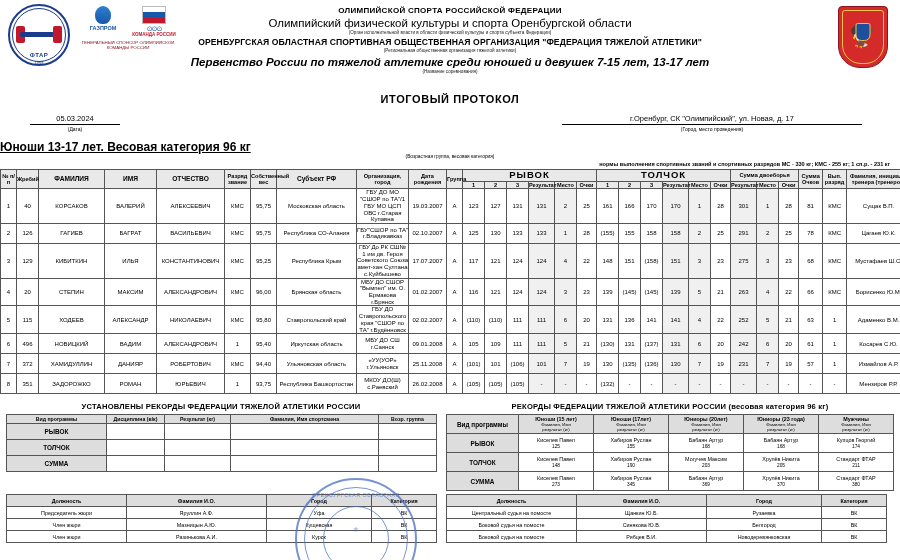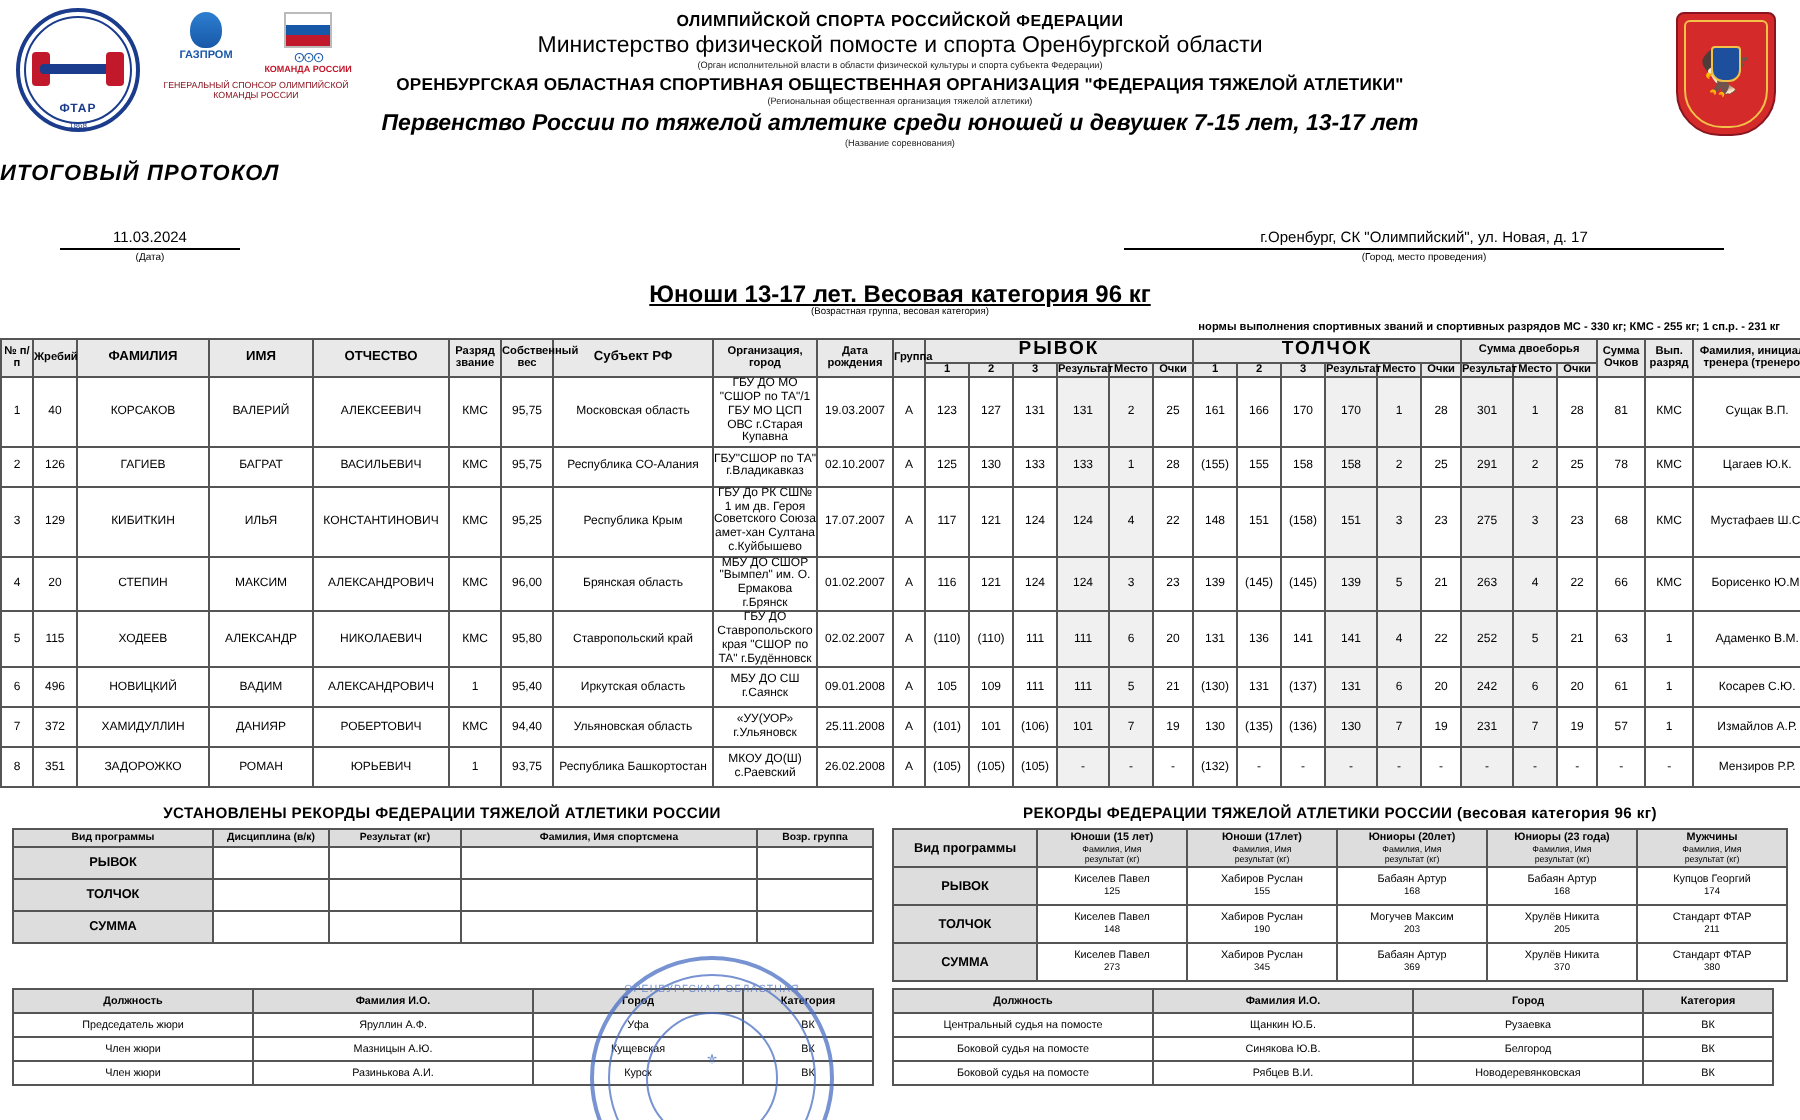--- a/index.html
+++ b/index.html
@@ -32,31 +32,31 @@
   .l3{font-size:11.5px;margin-top:2px;}
   .cap{font-size:4.6px;color:#222;margin-top:1px;}
   .l4{font-size:8.6px;font-weight:bold;margin-top:2px;letter-spacing:.1px;}
 
   .gerb{position:absolute;right:12px;top:6px;width:48px;height:60px;border:1.2px solid #8a1520;border-radius:4px 4px 22px 22px;background:#d42a2a;overflow:hidden;}
   .gerb .inner{position:absolute;inset:3px;border:1px solid #f2c14a;border-radius:3px 3px 19px 19px;display:flex;align-items:center;justify-content:center;}
   .gerb .eagle{font-size:22px;color:#f7d66a;line-height:1;}
   .gerb .shield{position:absolute;left:50%;top:16px;transform:translateX(-50%);width:13px;height:16px;background:#1d4f9c;border:1px solid #f2c14a;border-radius:2px 2px 6px 6px;}
 
   .title-main{text-align:center;font-size:11.5px;font-weight:bold;font-style:italic;margin-top:3px;}
-  .title-prot{text-align:left;font-size:11px;font-weight:bold;font-style:italic;margin-top:7px;letter-spacing:.6px;}
+  .title-prot{text-align:center;font-size:11px;font-weight:bold;margin-top:19px;letter-spacing:.6px;}
 
   .meta{position:relative;height:26px;}
   .date-blk{position:absolute;left:30px;top:2px;width:90px;text-align:center;}
   .date-blk .v{font-size:7.5px;border-bottom:.8px solid #000;padding-bottom:1px;}
   .date-blk .c{font-size:5px;margin-top:1px;}
   .place-blk{position:absolute;right:38px;top:2px;width:300px;text-align:center;}
   .place-blk .v{font-size:7.5px;border-bottom:.8px solid #000;padding-bottom:1px;}
   .place-blk .c{font-size:5px;margin-top:1px;}
 
-  .cat-title{text-align:center;font-size:12px;font-weight:bold;text-decoration:underline;margin-top:2px;}
+  .cat-title{font-size:12px;font-weight:bold;text-decoration:underline;margin-top:2px;}
   .cat-cap{text-align:center;font-size:4.8px;margin-top:0px;}
   .norms{text-align:right;font-size:5.6px;font-weight:bold;padding-right:10px;margin-top:2px;}
 
   
   table.main{border-collapse:collapse;width:890px;margin:2px auto 0;table-layout:fixed;}
   table.main th,table.main td{border:.6px solid #555;text-align:center;vertical-align:middle;font-size:6px;padding:0;}
   table.main th{background:#e9e9e9;font-weight:bold;font-size:5.6px;line-height:1.15;}
   table.main th.big{font-size:9.5px;letter-spacing:1px;}
   table.main th.med{font-size:6.6px;}
   table.main td{height:19px;}
@@ -124,41 +124,41 @@
             <div class="rings">⊙⊙⊙</div>
             <div class="nm">КОМАНДА РОССИИ</div>
           </div>
         </div>
         <div class="sponsor-cap">ГЕНЕРАЛЬНЫЙ СПОНСОР ОЛИМПИЙСКОЙ КОМАНДЫ РОССИИ</div>
       </div>
     </div>
 
     <div class="ctr" style="padding-top:6px;">
       <div class="l1">ОЛИМПИЙСКОЙ СПОРТА  РОССИЙСКОЙ ФЕДЕРАЦИИ</div>
-      <div class="l3">Министерство физической помосте и спорта Оренбургской области</div>
+      <div class="l3">Олимпийский физической культуры и спорта Оренбургской области</div>
       <div class="cap">(Орган исполнительной власти в области физической культуры и спорта субъекта Федерации)</div>
       <div class="l4">ОРЕНБУРГСКАЯ ОБЛАСТНАЯ СПОРТИВНАЯ ОБЩЕСТВЕННАЯ ОРГАНИЗАЦИЯ "ФЕДЕРАЦИЯ ТЯЖЕЛОЙ АТЛЕТИКИ"</div>
       <div class="cap">(Региональная общественная организация тяжелой атлетики)</div>
     </div>
 
     <div class="gerb">
       <div class="inner">
           <span class="eagle">🦅</span>
         </div>
       <div class="shield"></div>
     </div>
 
     <div class="title-main">Первенство России по тяжелой атлетике среди юношей и девушек 7-15 лет, 13-17 лет</div>
     <div class="cap" style="text-align:center;">(Название соревнования)</div>
     <div class="title-prot">ИТОГОВЫЙ ПРОТОКОЛ</div>
   </div>
 
   <div class="meta">
     <div class="date-blk">
-      <div class="v">11.03.2024</div>
+      <div class="v">05.03.2024</div>
       <div class="c">(Дата)</div>
     </div>
     <div class="place-blk">
       <div class="v">г.Оренбург, СК "Олимпийский", ул. Новая, д. 17</div>
       <div class="c">(Город, место проведения)</div>
     </div>
   </div>
 
   <div class="cat-title">Юноши 13-17 лет. Весовая категория 96 кг</div>
   <div class="cat-cap">(Возрастная группа, весовая категория)</div>

